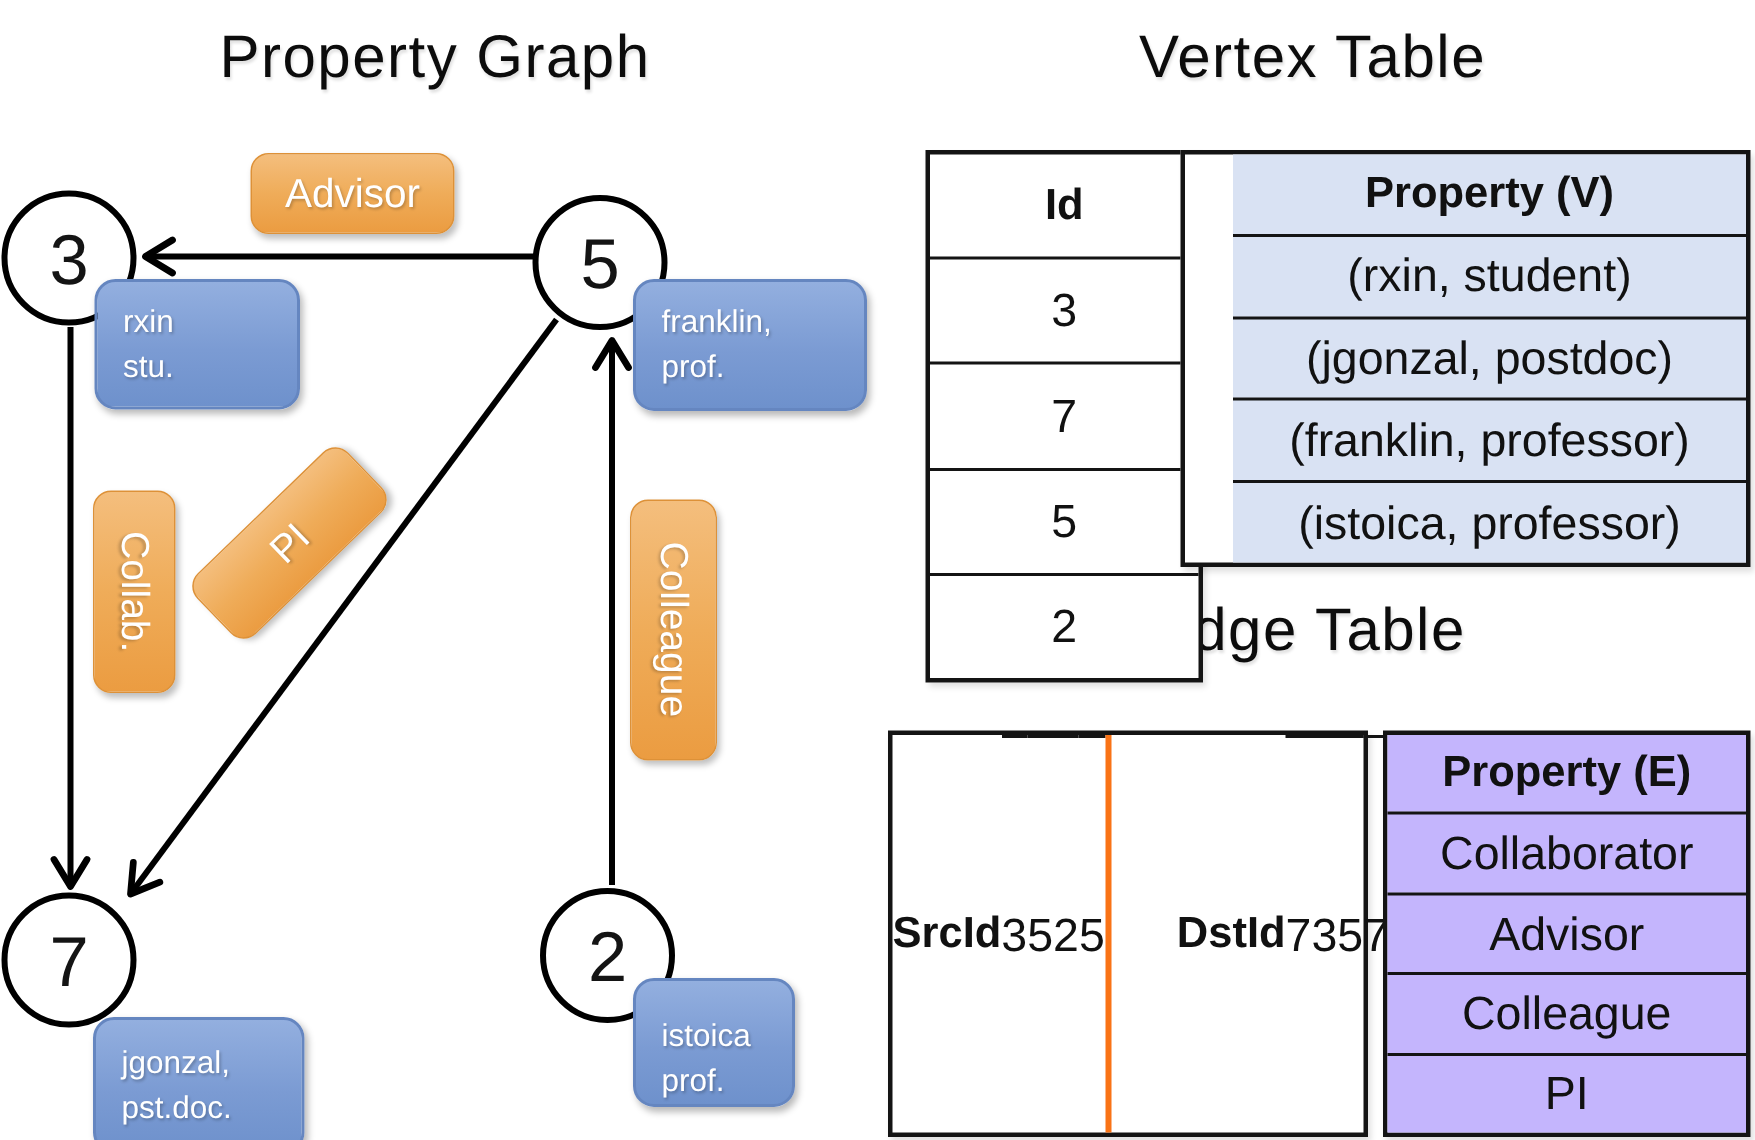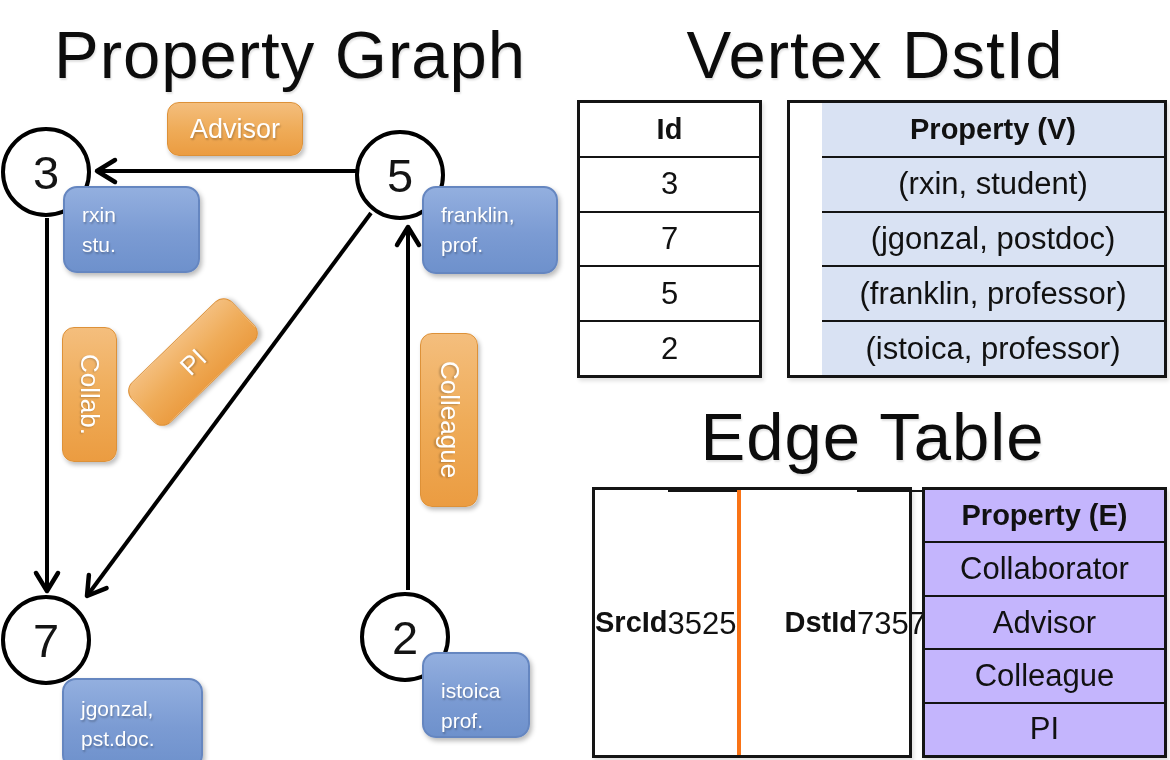--- a/index.html
+++ b/index.html
@@ -2,21 +2,21 @@
 <html><head>
 <meta charset="utf-8">
 <style>
   html,body{margin:0;padding:0;background:#ffffff;}
   .stage{
     position:relative;width:1170px;height:760px;overflow:hidden;background:#ffffff;
     font-family:"Liberation Sans","DejaVu Sans",sans-serif;color:#111;
   }
   
   .big-title{
-    position:absolute;text-align:center;font-size:67px;font-weight:300;
+    position:absolute;text-align:center;font-size:40px;font-weight:300;
     letter-spacing:1px;color:#0c0c0c;white-space:nowrap;
     text-shadow:1px 2px 2px rgba(0,0,0,0.12);
   }
   #graph-title{left:0;width:580px;top:16px;}
   #vertex-table-title{left:585px;width:580px;top:16px;}
   #edge-table-title{left:585px;width:575px;top:398px;}
 
   
   svg.edge-layer{position:absolute;left:0;top:0;z-index:1;}
   svg marker{overflow:visible;}
@@ -100,21 +100,21 @@
     <span>7</span>
   </div>
   <div class="vcircle" style="left:360px;top:592px;">
     <span>2</span>
   </div>
 
   <div class="vlabel" style="left:63px;top:186px;width:137px;height:87px;">
     <div>rxin</div>
     <div>stu.</div>
   </div>
-  <div class="vlabel" style="left:422px;top:186px;width:136px;height:88px;">
+  <div class="vlabel" style="left:422px;top:186px;width:156px;height:88px;">
     <div>franklin,</div>
     <div>prof.</div>
   </div>
   <div class="vlabel" style="left:62px;top:678px;width:141px;height:91px;">
     <div>jgonzal,</div>
     <div>pst.doc.</div>
   </div>
   <div class="vlabel" style="left:422px;top:652px;width:108px;height:86px;justify-content:flex-end;">
     <div>istoica</div>
     <div>prof.</div>
@@ -126,23 +126,23 @@
   <div class="elabel vertical" style="left:62px;top:327px;width:55px;height:135px;font-size:26px;">
     <span>Collab.</span>
   </div>
   <div class="elabel" style="left:123px;top:334px;width:140px;height:56px;transform:rotate(-44deg);font-size:26px;">
     <span>PI</span>
   </div>
   <div class="elabel vertical" style="left:420px;top:333px;width:58px;height:174px;font-size:26px;">
     <span>Colleague</span>
   </div>
 
-  <div id="vertex-table-title" class="big-title">Vertex DstId</div>
+  <div id="vertex-table-title" class="big-title">Vertex Table</div>
 
-  <div class="tcol" style="left:577px;top:100px;width:185px;height:278px;">
+  <div class="tcol" style="left:617px;top:100px;width:185px;height:355px;">
     <div class="cell hdr">Id</div>
     <div class="cell">3</div>
     <div class="cell">7</div>
     <div class="cell">5</div>
     <div class="cell">2</div>
   </div>
 
   <div class="tcol fill-blue" style="left:787px;top:100px;width:380px;height:278px;padding-left:32px;">
     <div class="cell hdr">Property (V)</div>
     <div class="cell">(rxin, student)</div>

